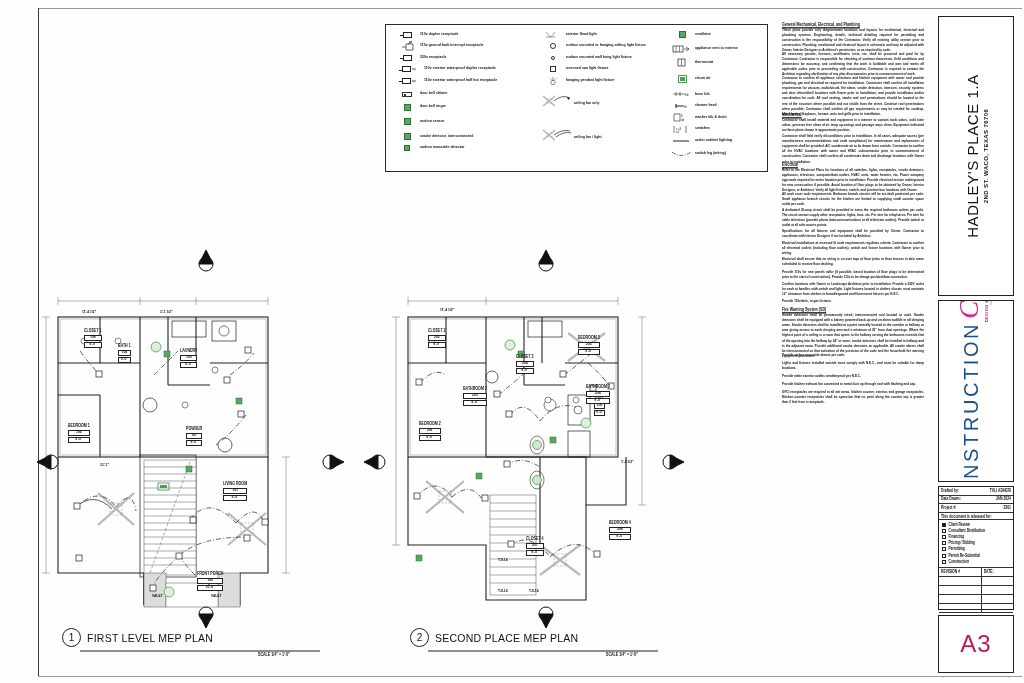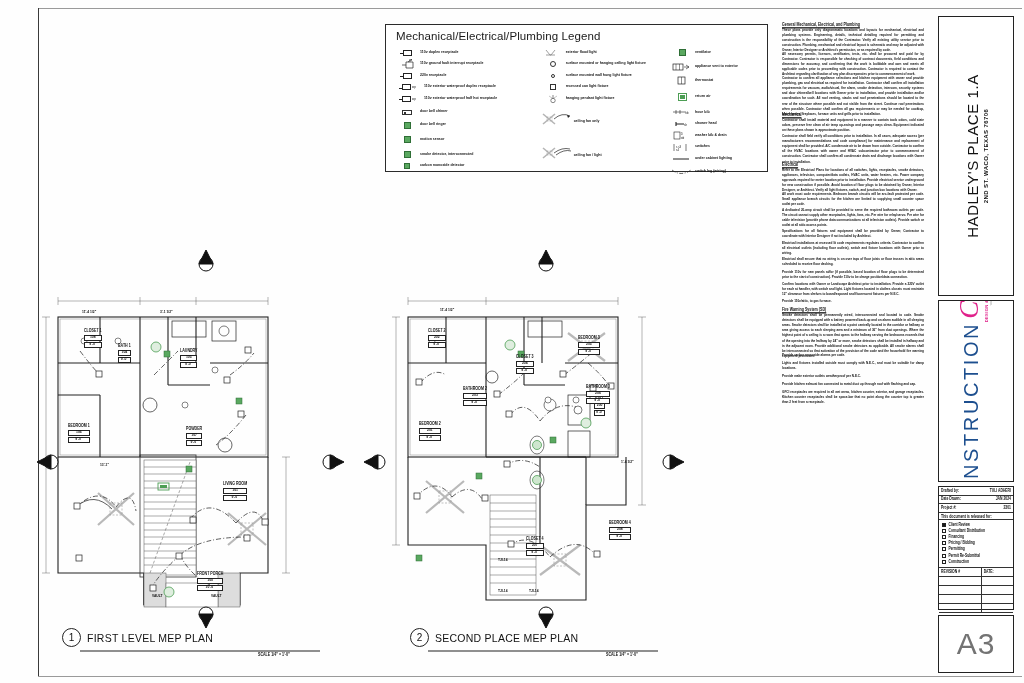--- a/index.html
+++ b/index.html
@@ -180,21 +180,21 @@
   .rev-head .c2 { flex:1; }
   .rev-row { display:flex; height:9px; border-bottom:.7px solid #333; }
   .rev-row .c1 { flex:1.35; border-right:.7px solid #333; }
   .rev-row .c2 { flex:1; }
 
   #sheetnum {
     position:absolute; left:938px; top:615px; width:76px; height:58px;
     border:1px solid #222; background:#fff;
     display:flex; align-items:center; justify-content:center;
   }
-  #sheetnum span { font-size:30px; color:#737373; letter-spacing:1px; }
+  #sheetnum span { font-size:24px; color:#be185d; letter-spacing:1px; }
 
   
   .plan-title { position:absolute; }
   .pt-bubble {
     width: 19px; height: 19px; border: 1.1px solid #222; border-radius: 50%;
     display:flex; align-items:center; justify-content:center;
     font-size: 10px; color:#111; background:#fff;
   }
   .pt-wrap { display:flex; align-items:center; }
   .pt-name {
@@ -446,21 +446,20 @@
           <path d="M378 455 L364 462 L378 469 Z" fill="#111"></path>
         </g>
       <g>
           <circle cx="670" cy="462" r="7"></circle>
           <path d="M670 455 L684 462 L670 469 Z" fill="#111"></path>
         </g>
     </g>
   </svg>
 
   <div id="legend">
-    <div class="legend-title">Mechanical/Electrical/Plumbing Legend</div>
     <div class="legend-cols">
 
       <div class="legend-col lcol-a">
         <div class="lrow">
           <div class="lsym">
               <div class="recep"></div>
             </div>
           <div class="ltxt">110v duplex receptacle</div>
         </div>
         <div class="lrow">

